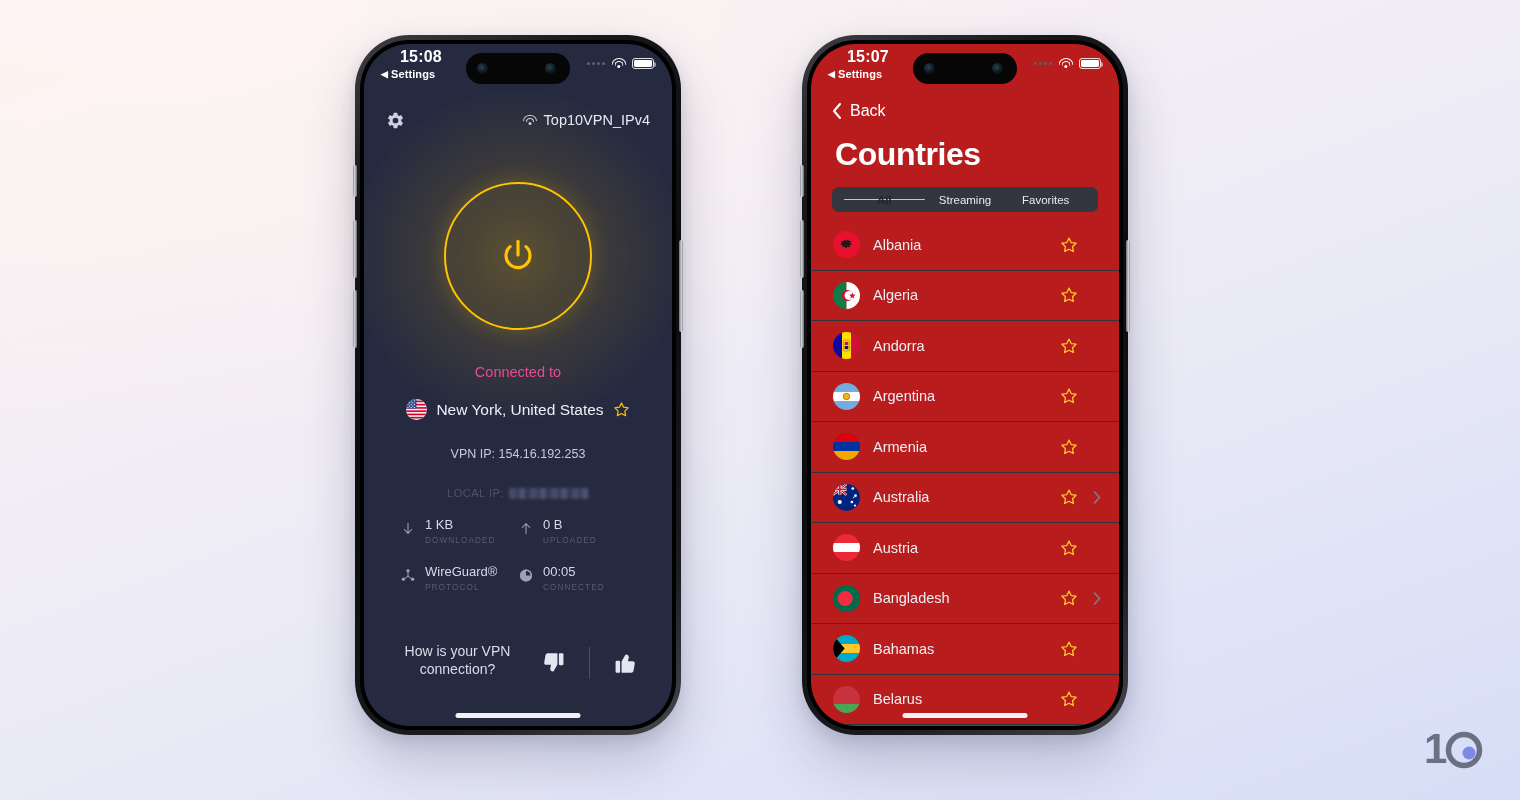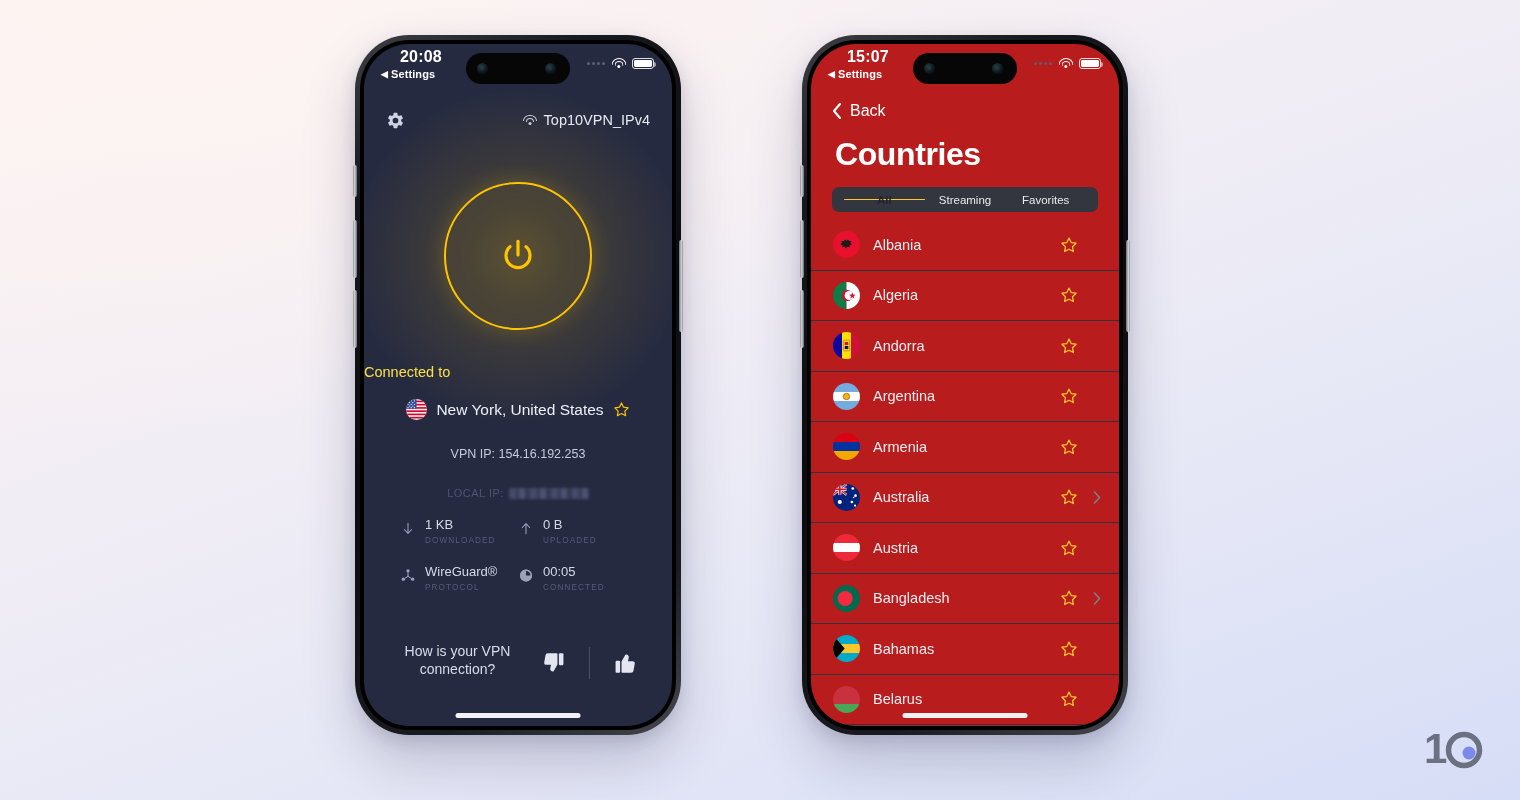--- a/index.html
+++ b/index.html
@@ -121,22 +121,22 @@
     width:148px; height:148px; border-radius:50%;
     border:2px solid #FFC400;
     display:flex; align-items:center; justify-content:center;
     box-shadow:0 0 22px rgba(255,196,0,.22), inset 0 0 34px rgba(255,196,0,.07);
     background:radial-gradient(circle, rgba(255,196,0,.07) 0%, rgba(255,196,0,.01) 70%, transparent 100%);
     cursor:pointer;
   }
   .pwr-glyph { width:40px; height:40px; color:#FFC400; }
 
   .connected-to {
-    position:absolute; top:320px; left:0; right:0; text-align:left;
-    color:#fde047; font-size:14.5px;
+    position:absolute; top:320px; left:0; right:0; text-align:center;
+    color:#ec4899; font-size:14.5px;
   }
   .loc-row {
     position:absolute; top:355px; left:0; right:0;
     display:flex; align-items:center; justify-content:center; gap:9px;
   }
   .flag { border-radius:50%; overflow:hidden; flex:none; position:relative; }
   .flag svg { display:block; width:100%; height:100%; }
   .loc-name { color:#eef0f8; font-size:15.5px; }
   .star { width:17px; height:17px; color:#FFC400; flex:none; cursor:pointer; }
 
@@ -220,21 +220,21 @@
     <div class="btn-side btn-left b-volu"></div>
     <div class="btn-side btn-left b-vold"></div>
     <div class="btn-side btn-right b-pwr"></div>
 
     <div class="phone-inner">
       <div class="screen" id="screen-left">
 
         <div class="glow"></div>
 
         <div class="statusbar">
-          <div class="sb-time">20:08</div>
+          <div class="sb-time">15:08</div>
           <div class="sb-back">
             <span class="tri">◀</span>
             <span>Settings</span>
           </div>
           <div class="dynamic-island">
             <div class="di-cam a">
                 <div class="dot"></div>
               </div>
             <div class="di-cam b">
                 <div class="dot"></div>

